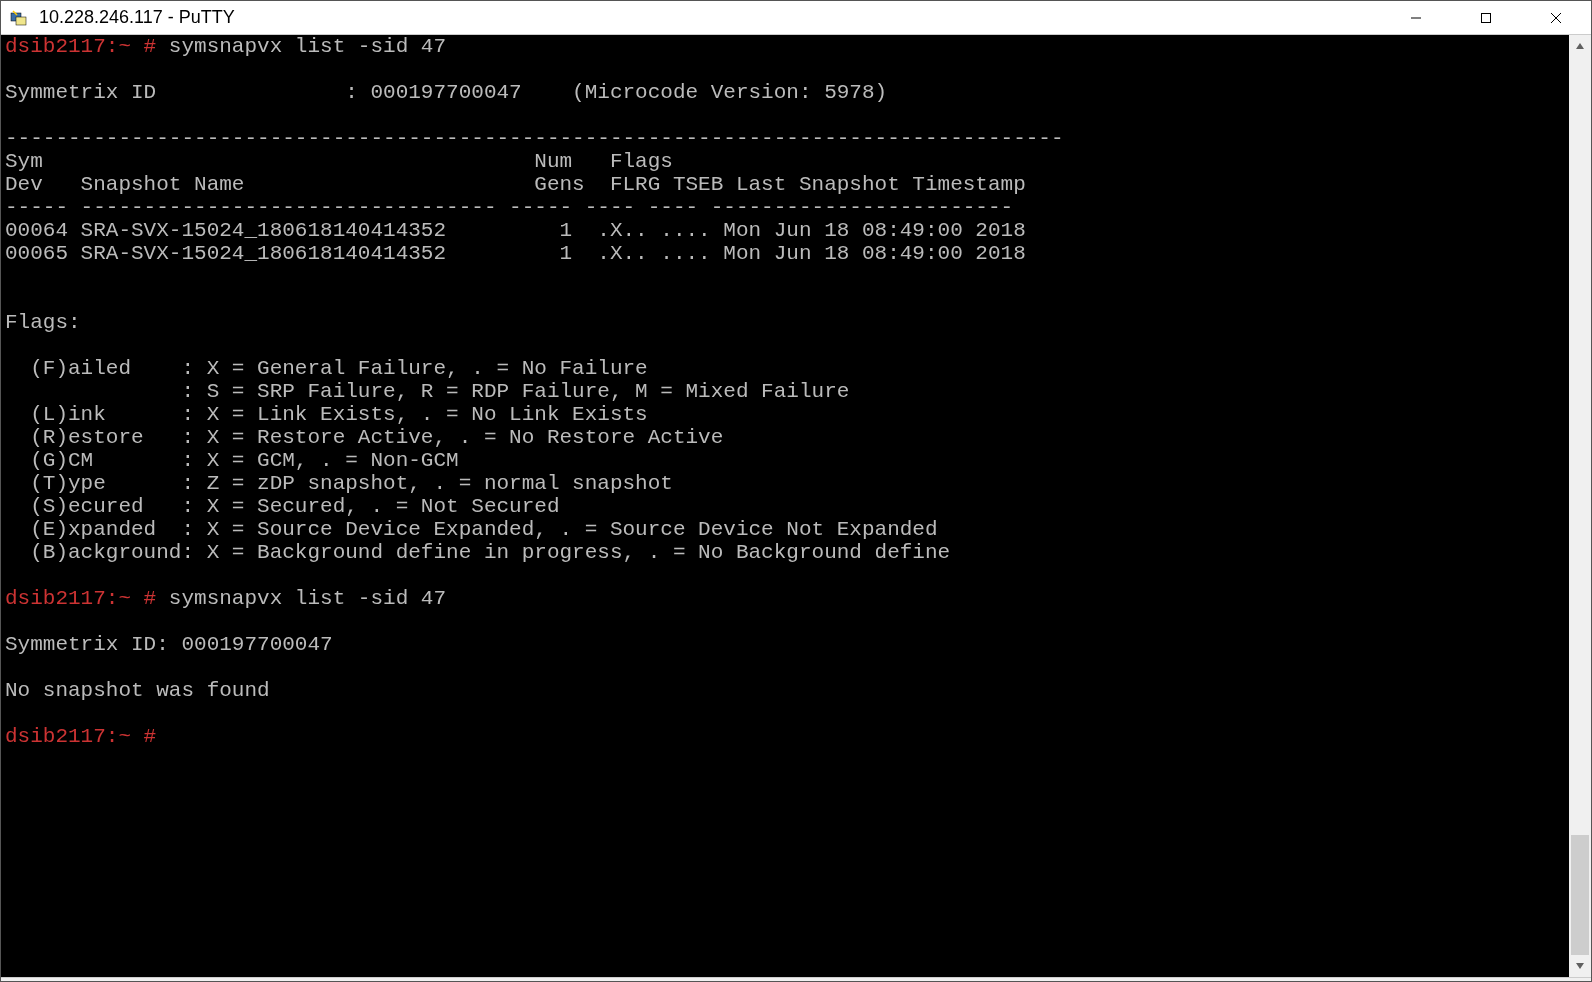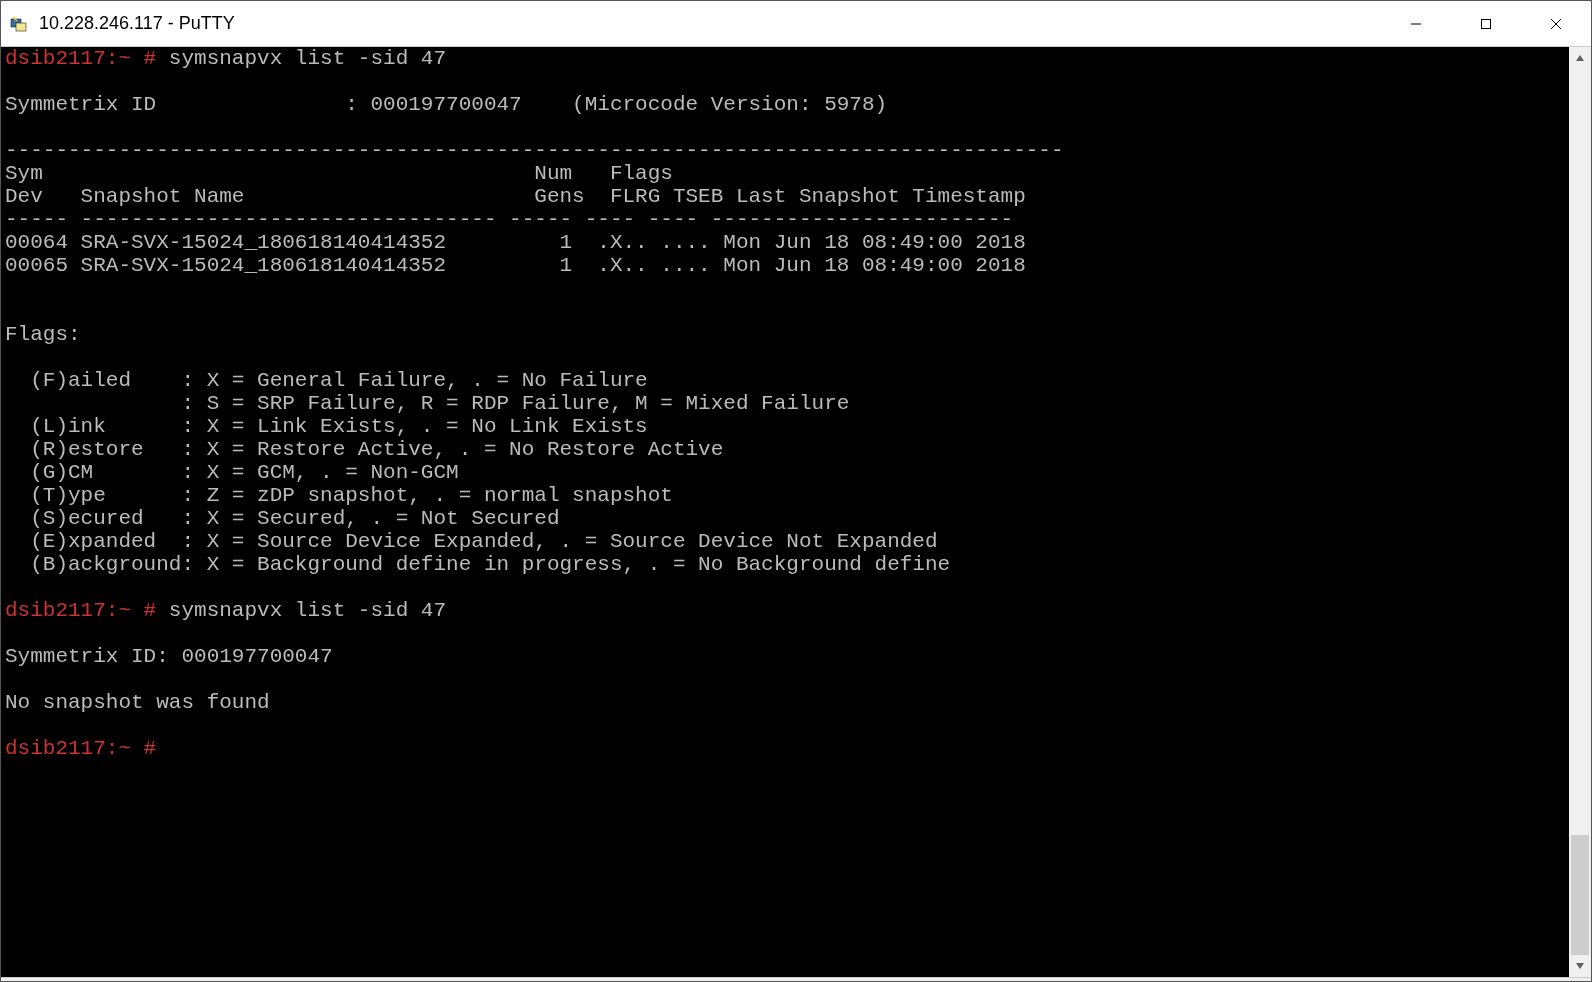--- a/index.html
+++ b/index.html
@@ -7,21 +7,21 @@
     font-family: "Segoe UI", Tahoma, sans-serif;
     background: #fff;
     width: 1592px;
     height: 982px;
     overflow: hidden;
     display: flex;
     flex-direction: column;
     border: 1px solid #555;
   }
   .titlebar {
-    height: 46px;
+    height: 34px;
     background: #fff;
     display: flex;
     align-items: center;
     padding-left: 8px;
     border-bottom: 1px solid #ccc;
     user-select: none;
   }
   .titlebar .icon {
     width: 20px;
     height: 20px;

